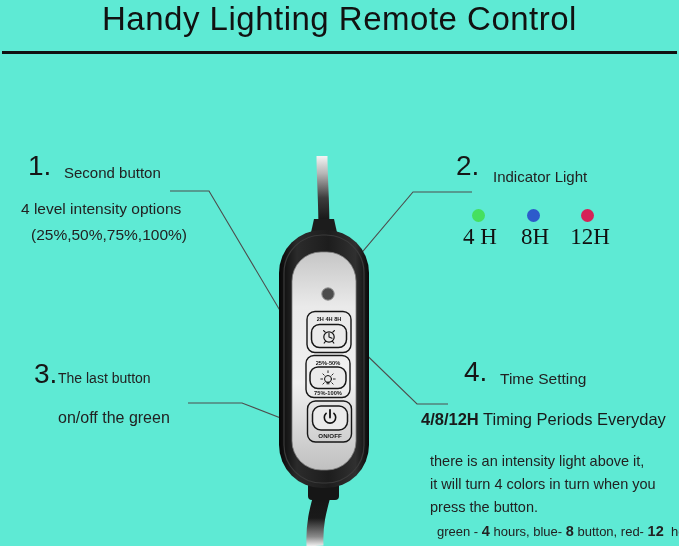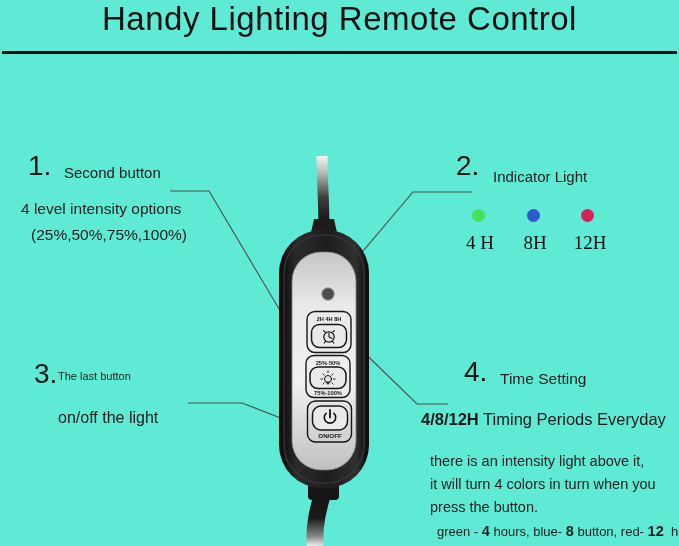--- a/index.html
+++ b/index.html
@@ -6,22 +6,22 @@
   .stage{position:relative;width:679px;height:546px;background:#5eead4;overflow:hidden;
          font-family:"Liberation Sans", sans-serif;color:#1a1a1a;}
   .title{position:absolute;top:0;left:0;width:679px;text-align:center;
          font-size:33px;letter-spacing:.5px;color:#111;}
   .divider{position:absolute;top:51px;left:2px;width:675px;height:2.5px;background:#111;}
   .abs{position:absolute;white-space:nowrap;}
   .num{font-size:28px;color:#161616;}
   .lbl{font-size:15px;color:#222;}
   .txt{font-size:15.5px;color:#222;}
   .dot{position:absolute;width:13px;height:13px;border-radius:50%;top:209px;}
-  .leg{position:absolute;top:232px;width:50px;text-align:center;
-       font-family:"Liberation Serif", serif;font-size:19px;color:#111;}
+  .leg{position:absolute;top:224px;width:50px;text-align:center;
+       font-family:"Liberation Serif", serif;font-size:23px;color:#111;}
   .sub-b{font-weight:700;}
   .para div{white-space:nowrap;font-size:14.5px;line-height:23px;color:#222;}
   .footer{font-size:13px;color:#222;white-space:pre;}
   .footer .fn{font-weight:700;font-size:14.5px;}
   svg{position:absolute;top:0;left:0;}
   svg text{font-family:"Liberation Sans", sans-serif;font-weight:700;fill:#141414;}
 </style>
 </head>
 <body>
 
@@ -122,22 +122,22 @@
   <div class="abs num" style="left:456px;top:150px;">2.</div>
   <div class="abs lbl" style="left:493px;top:168px;">Indicator Light</div>
   <span class="dot" style="left: 472px; background-color: rgb(69, 224, 95);"></span>
   <span class="dot" style="left: 527px; background-color: rgb(45, 91, 203);"></span>
   <span class="dot" style="left: 581px; background-color: rgb(214, 34, 87);"></span>
   <div class="leg" style="left:455px;">4 H</div>
   <div class="leg" style="left:510px;">8H</div>
   <div class="leg" style="left:565px;text-align:center;">12H</div>
 
   <div class="abs num" style="left:34px;top:358px;">3.</div>
-  <div class="abs lbl" style="left:58px;top:370px;font-size:11px;">The last button</div>
-  <div class="abs txt" style="left:58px;top:409px;font-size:16px;">on/off the light</div>
+  <div class="abs lbl" style="left:58px;top:370px;font-size:14px;">The last button</div>
+  <div class="abs txt" style="left:58px;top:409px;font-size:16px;">on/off the green</div>
 
   <div class="abs num" style="left:464px;top:356px;">4.</div>
   <div class="abs lbl" style="left:500px;top:370px;font-size:15.5px;">Time Setting</div>
   <div class="abs" style="left:421px;top:410px;font-size:16.5px;"><span class="sub-b">4/8/12H</span><span> Timing Periods Everyday</span></div>
   <div class="abs para" style="left:430px;top:450px;">
     <div>there is an intensity light above it,</div>
     <div>it will turn 4 colors in turn when you</div>
     <div>press the button.</div>
   </div>
   <div class="abs footer" style="left:437px;top:523px;"><span>green - </span><span class="fn">4</span><span> hours, blue- </span><span class="fn">8</span><span> button, red- </span><span class="fn">12</span><span>  hours.</span></div>

